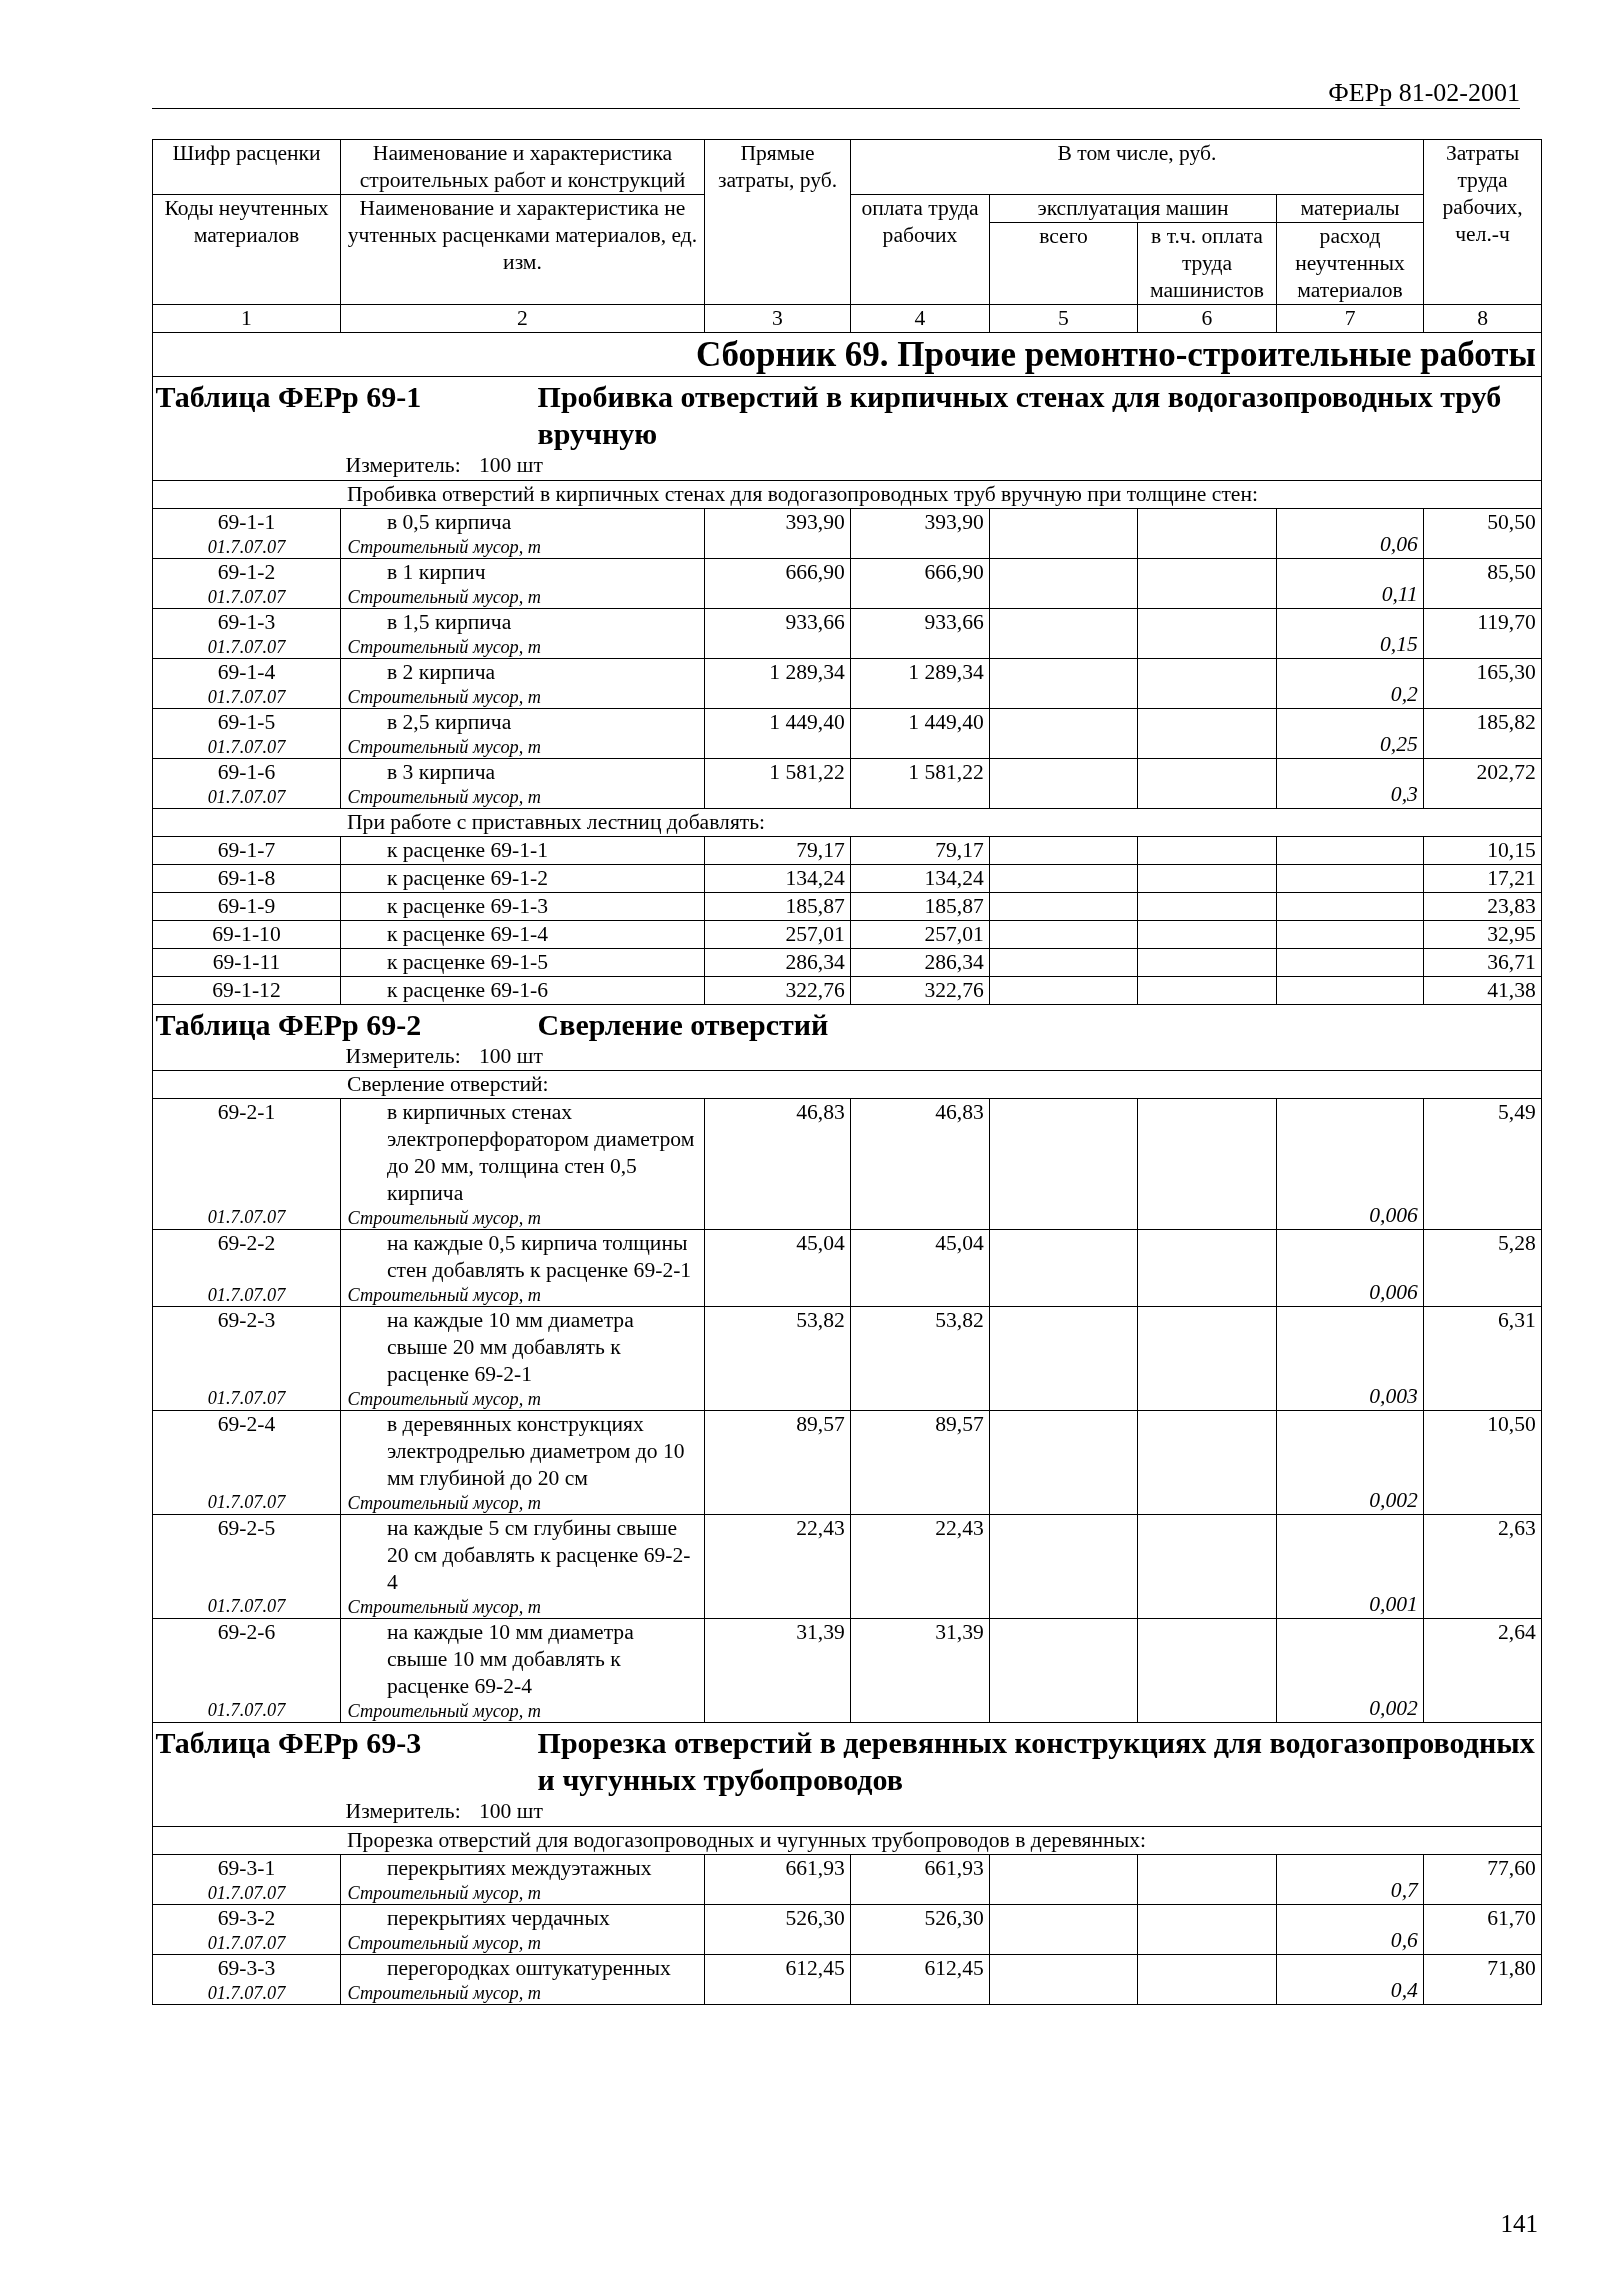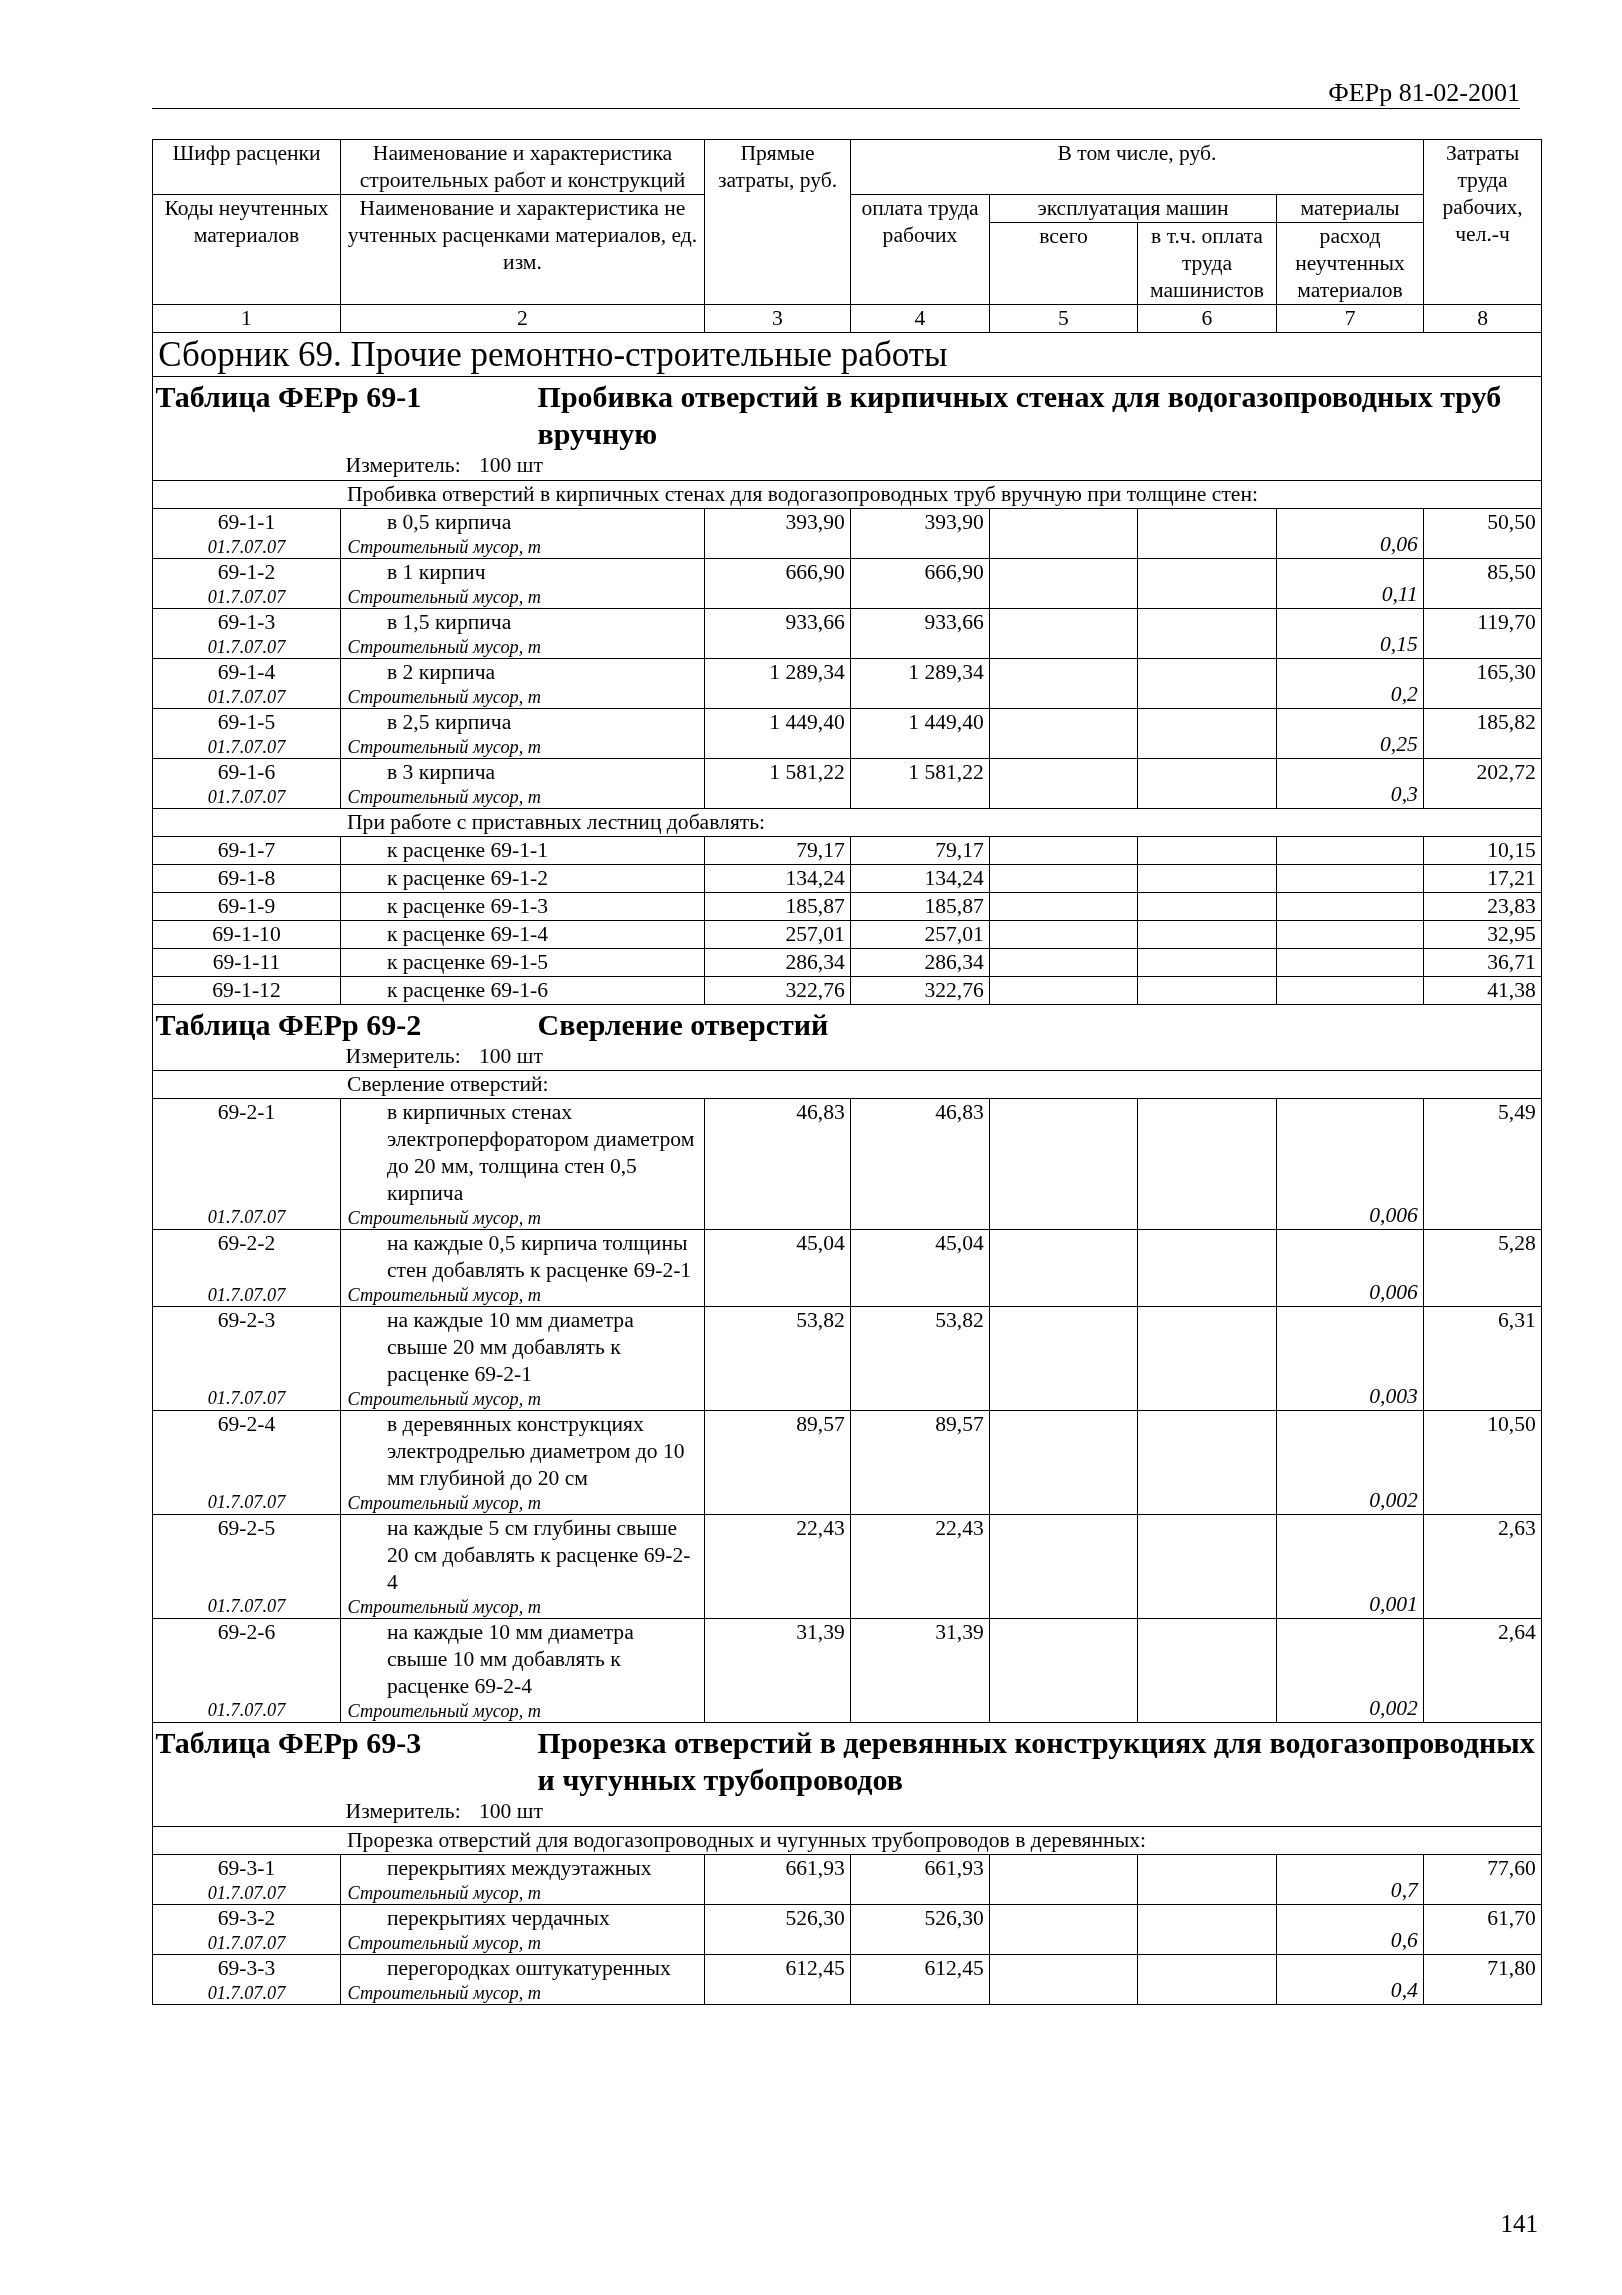--- a/index.html
+++ b/index.html
@@ -11,21 +11,21 @@
   .page-num { position: absolute; left: 1479px; top: 2210px; width: 59px; text-align: right; font-size: 25px; }
 
   table.main { position: absolute; left: 152px; top: 139px; width: 1389px; border-collapse: collapse; table-layout: fixed; }
   table.main td { border: 1.3px solid #000; padding: 0 5.2px; vertical-align: top; font-size: 21.6px; line-height: 27px; }
   table.main td.thin { border-width: 0.7px; }
   col.c1 { width: 188px; } col.c2 { width: 364px; } col.c3 { width: 146px; } col.c4 { width: 139px; }
   col.c5 { width: 148px; } col.c6 { width: 139px; } col.c7 { width: 147px; } col.c8 { width: 118px; }
 
   .hd td { text-align: center; vertical-align: middle; font-size: 19px; line-height: 23.6px; }
   .hd-num td { text-align: center; font-size: 19.6px; line-height: 25px; }
-  .collection-title { text-align: left; font-weight: normal; font-size: 35px !important; line-height: 43px !important; }
+  .collection-title { text-align: right; font-weight: bold; font-size: 35px !important; line-height: 43px !important; }
 
   .tbl-head { padding: 1.3px 2.6px !important; }
   .tbl-head .tline { display: flex; font-weight: bold; font-size: 30px; line-height: 37px; }
   .tbl-head .tcode { width: 382px; flex: none; }
   .tbl-head .ttitle { flex: 1; }
   .tbl-head .meter { padding-left: 190px; font-size: 21.6px; line-height: 26px; }
   .tbl-head .meter .unit { margin-left: 18.3px; }
 
   .section-note { padding-left: 194px !important; font-size: 21.6px; }
 

